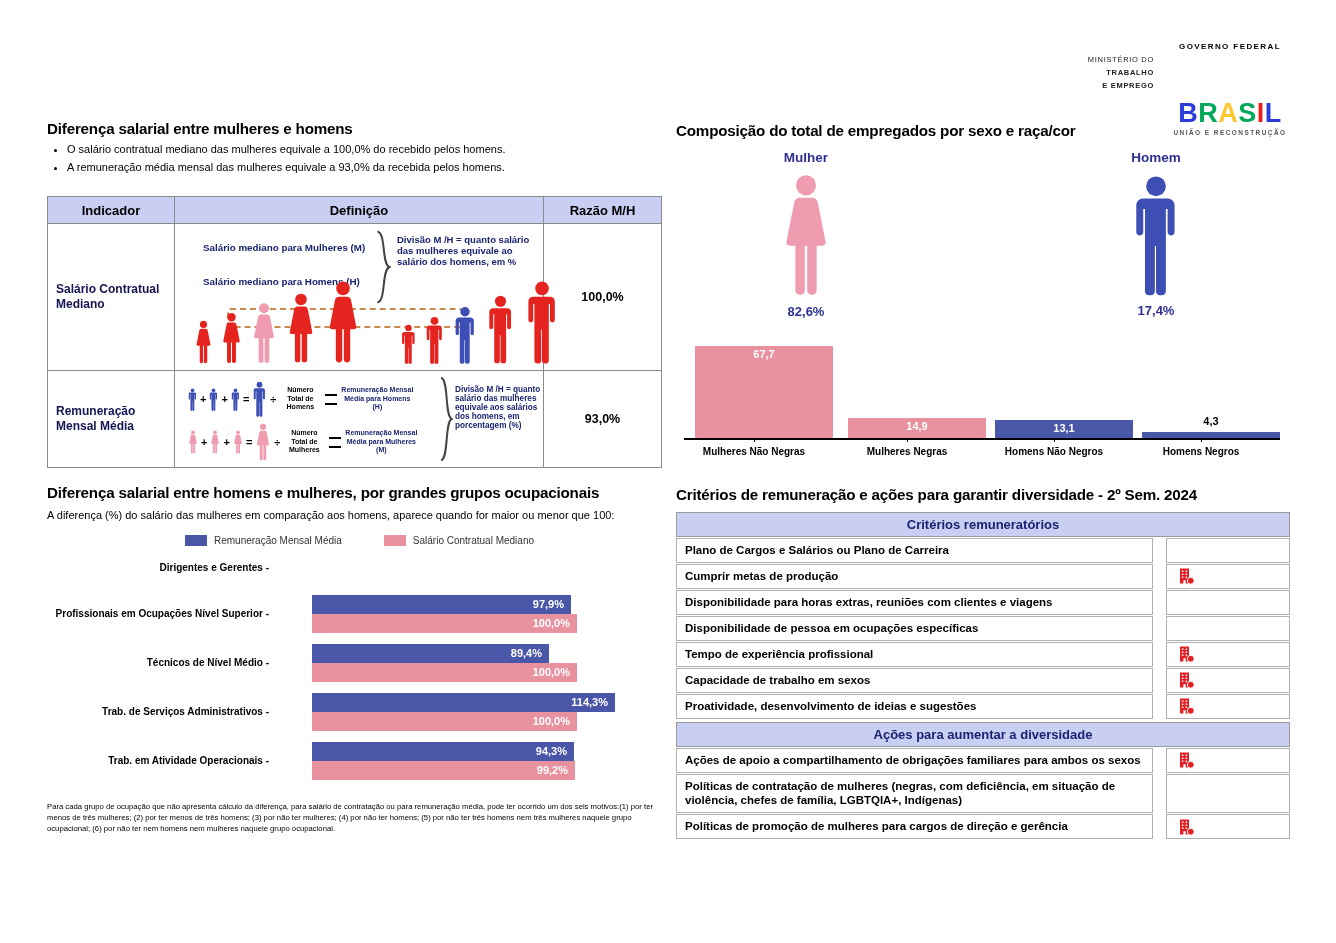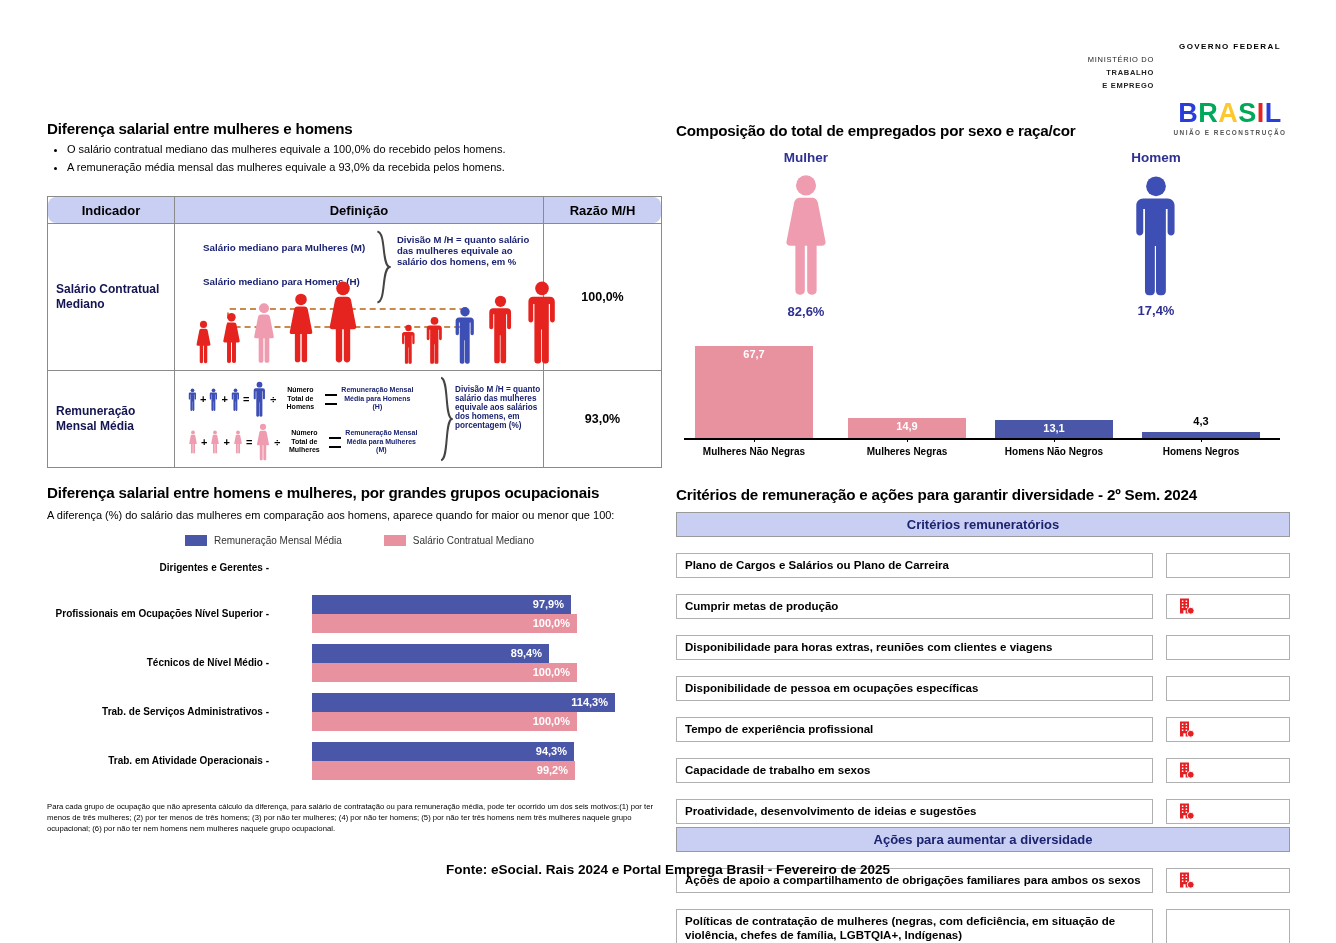--- a/index.html
+++ b/index.html
@@ -24,21 +24,21 @@
   
   .sec-title{font-size:15.2px;font-weight:bold;letter-spacing:-0.2px;}
 
   
   .gap-sec{position:absolute;left:47px;top:120px;width:613px;}
   .gap-bullets{margin:6px 0 0 6px;padding-left:14px;font-size:11px;}
   .gap-bullets li{margin-bottom:6px;}
 
   .ind-table{position:absolute;left:47px;top:196px;width:613px;border:1px solid #8a8a8a;font-size:12px;}
   .it-row{display:flex;border-top:1px solid #8a8a8a;}
-  .it-row:first-child{border-top:none;border-radius:8px;}
+  .it-row:first-child{border-top:none;}
   .c1{width:127px;border-right:1px solid #8a8a8a;box-sizing:border-box;}
   .c2{width:369px;border-right:1px solid #8a8a8a;box-sizing:border-box;position:relative;}
   .c3{flex:1;display:flex;align-items:center;justify-content:center;font-weight:bold;font-size:12.5px;}
   .it-head{background:#c9cef3;height:26px;}
   .it-head .c1,.it-head .c2,.it-head .c3{display:flex;align-items:center;justify-content:center;font-weight:bold;font-size:13px;}
   .r1{height:146px;}
   .r2{height:96px;}
   .ind-name{display:flex;align-items:center;padding-left:8px;font-weight:bold;color:#141452;line-height:1.25;}
 
   .def-txt{position:absolute;color:#1b2370;font-weight:bold;font-size:9.8px;}
@@ -55,21 +55,21 @@
   .stack{font-size:7px;font-weight:bold;line-height:1.2;text-align:center;}
   .stack.blk{width:44px;color:#000;}
   .stack.nvy{width:74px;color:#1b2370;}
 
   
   .comp-sec{position:absolute;left:676px;top:122px;width:614px;}
   .person-col{position:absolute;width:150px;text-align:center;}
   .pc-label{font-size:13.5px;font-weight:bold;color:#2e3192;}
   .pc-pct{font-size:13px;font-weight:bold;color:#2e3192;margin-top:3px;}
   .comp-chart{position:absolute;left:8px;top:222px;width:596px;height:94px;border-bottom:2px solid #000;}
-  .cbar{position:absolute;bottom:0;width:118px;}
+  .cbar{position:absolute;bottom:0;width:118px;padding-left:20px;}
   .cbar .val{position:absolute;top:2px;left:0;width:100%;text-align:center;color:#fff;font-weight:bold;font-size:11px;}
   .cbar .val.out{top:-17px;color:#000;}
   .ctick{position:absolute;width:1px;height:4px;background:#000;top:94px;}
   .clabel{position:absolute;top:102px;width:150px;text-align:center;font-size:10px;font-weight:bold;}
 
   
   .occ-sec{position:absolute;left:47px;top:484px;width:625px;}
   .occ-sub{font-size:11px;margin-top:8px;}
   .legend{display:flex;justify-content:center;gap:42px;margin-top:14px;font-size:10px;color:#333;}
   .legend .li{display:flex;align-items:center;gap:7px;}
@@ -79,21 +79,21 @@
   .occ-label{width:222px;text-align:right;font-size:10px;font-weight:bold;align-self:center;line-height:1.2;}
   .occ-label::after{content:" -";}
   .occ-bars{flex:1;margin-left:43px;}
   .hbar{height:19px;color:#fff;font-weight:bold;font-size:11px;text-align:right;line-height:19px;box-sizing:border-box;padding-right:7px;}
   .occ-note{position:absolute;left:0px;top:318px;width:628px;font-size:7.7px;line-height:1.4;}
 
   
   .crit-sec{position:absolute;left:676px;top:486px;width:614px;}
   .crit-table{margin-top:9px;border-radius:9px;}
   .crit-head{border:1px solid #9a9a9a;background:#c9cef3;text-align:center;font-weight:bold;font-size:13px;color:#1b2370;padding:4px 0;margin-top:3px;}
-  .crit-row{display:flex;gap:13px;margin-top:16px;}
+  .crit-row{display:flex;gap:13px;margin-top:1px;}
   .crit-text{flex:1;border:1px solid #b0b0b0;padding:4px 8px;font-weight:bold;font-size:11.5px;line-height:1.3;}
   .crit-mark{width:112px;border:1px solid #b0b0b0;display:flex;align-items:center;padding-left:10px;}
   .bld{fill:#e32125;}
 
   
   .footer{position:absolute;left:0;top:862px;width:1336px;text-align:center;font-size:13.5px;font-weight:bold;}
 </style>
 </head>
 <body>
 
@@ -411,14 +411,13 @@
         <div class="crit-text">Políticas de promoção de mulheres para cargos de direção e gerência</div>
         <div class="crit-mark">
             <svg class="bld" width="18" height="18" viewBox="0 0 24 24">
               <use href="#ic-building"></use>
             </svg>
           </div>
       </div>
     </div>
   </div>
 
-  <div class="footer">Fonte: eSocial. Rais 2024 e Portal Emprega Brasil - Fevereiro de 2025</div>
 </div>
 
 </body></html>

